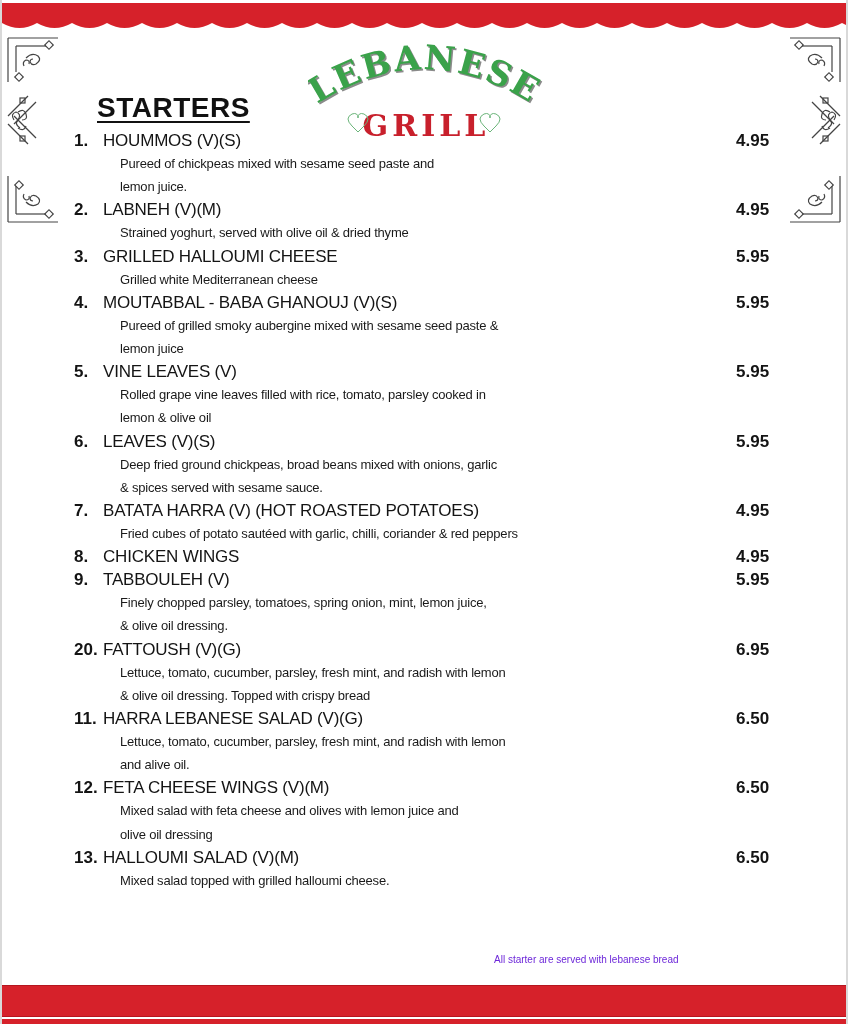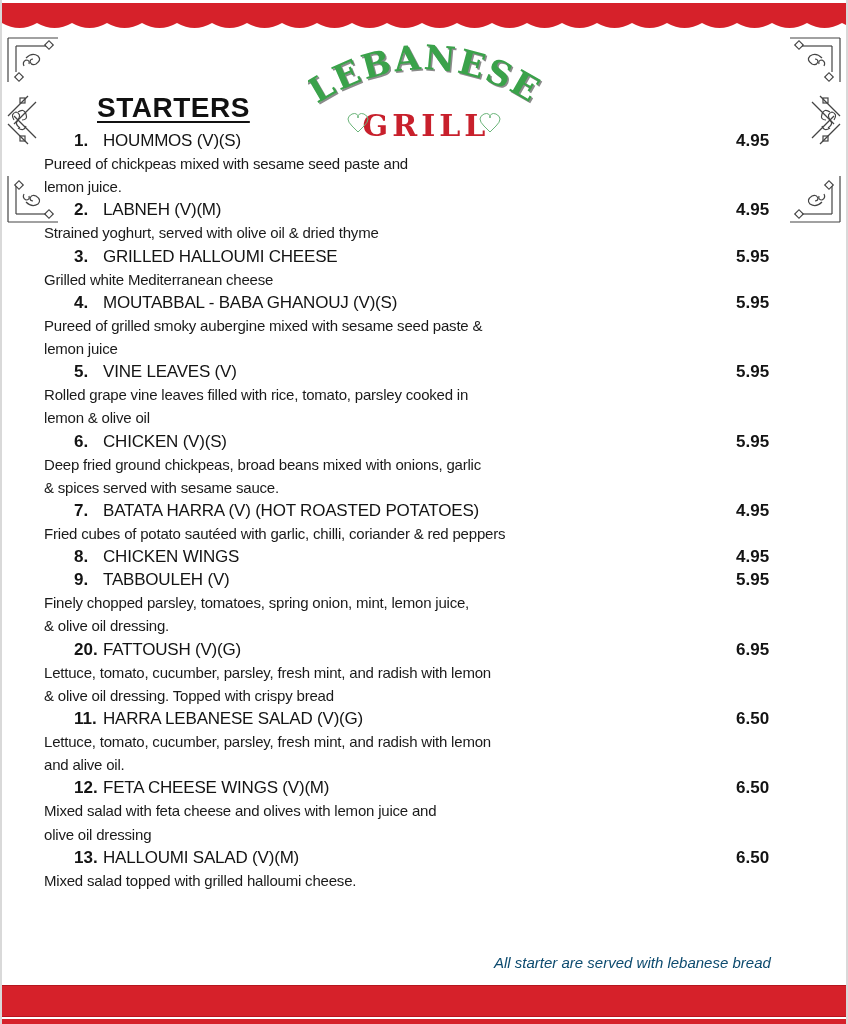--- a/index.html
+++ b/index.html
@@ -45,28 +45,28 @@
   }
   .item-name {
     position: absolute; left: 103px; top: 0;
     font-size: 17px; font-weight: 400; line-height: 23px; letter-spacing: -0.2px;
   }
   .item-price {
     position: absolute; left: 736px; top: 0;
     font-size: 17px; font-weight: 700; line-height: 23px;
   }
   .item-desc {
-    margin-left: 44px; width: 600px;
-    font-size: 15px; line-height: 23.2px; color: #1a1a1a; letter-spacing: -0.2px;
+    margin-left: 120px; width: 600px;
+    font-size: 13px; line-height: 23.2px; color: #1a1a1a; letter-spacing: -0.2px;
     white-space: pre-line;
   }
 
   .footnote {
     position: absolute; left: 494px; top: 954px;
-    font-size: 15px; font-style: italic; color: #0c4a6e;
+    font-size: 10px; color: #6d28d9;
   }
 </style>
 </head>
 <body>
 
 <div class="page-edge-left"></div>
 <div class="page-edge-right"></div>
 
 <div class="top-banner">
   <svg viewBox="0 0 844 27" preserveAspectRatio="none">
@@ -201,21 +201,21 @@
       <span class="item-number">5.</span>
       <span class="item-name">VINE LEAVES (V)</span>
       <span class="item-price">5.95</span>
     </div>
     <div class="item-desc">Rolled grape vine leaves filled with rice, tomato, parsley cooked in
 lemon &amp; olive oil</div>
   </div>
     <div class="menu-item">
     <div class="item-head">
       <span class="item-number">6.</span>
-      <span class="item-name">CHICKEN (V)(S)</span>
+      <span class="item-name">LEAVES (V)(S)</span>
       <span class="item-price">5.95</span>
     </div>
     <div class="item-desc">Deep fried ground chickpeas, broad beans mixed with onions, garlic
 &amp; spices served with sesame sauce.</div>
   </div>
     <div class="menu-item">
     <div class="item-head">
       <span class="item-number">7.</span>
       <span class="item-name">BATATA HARRA (V) (HOT ROASTED POTATOES)</span>
       <span class="item-price">4.95</span>

